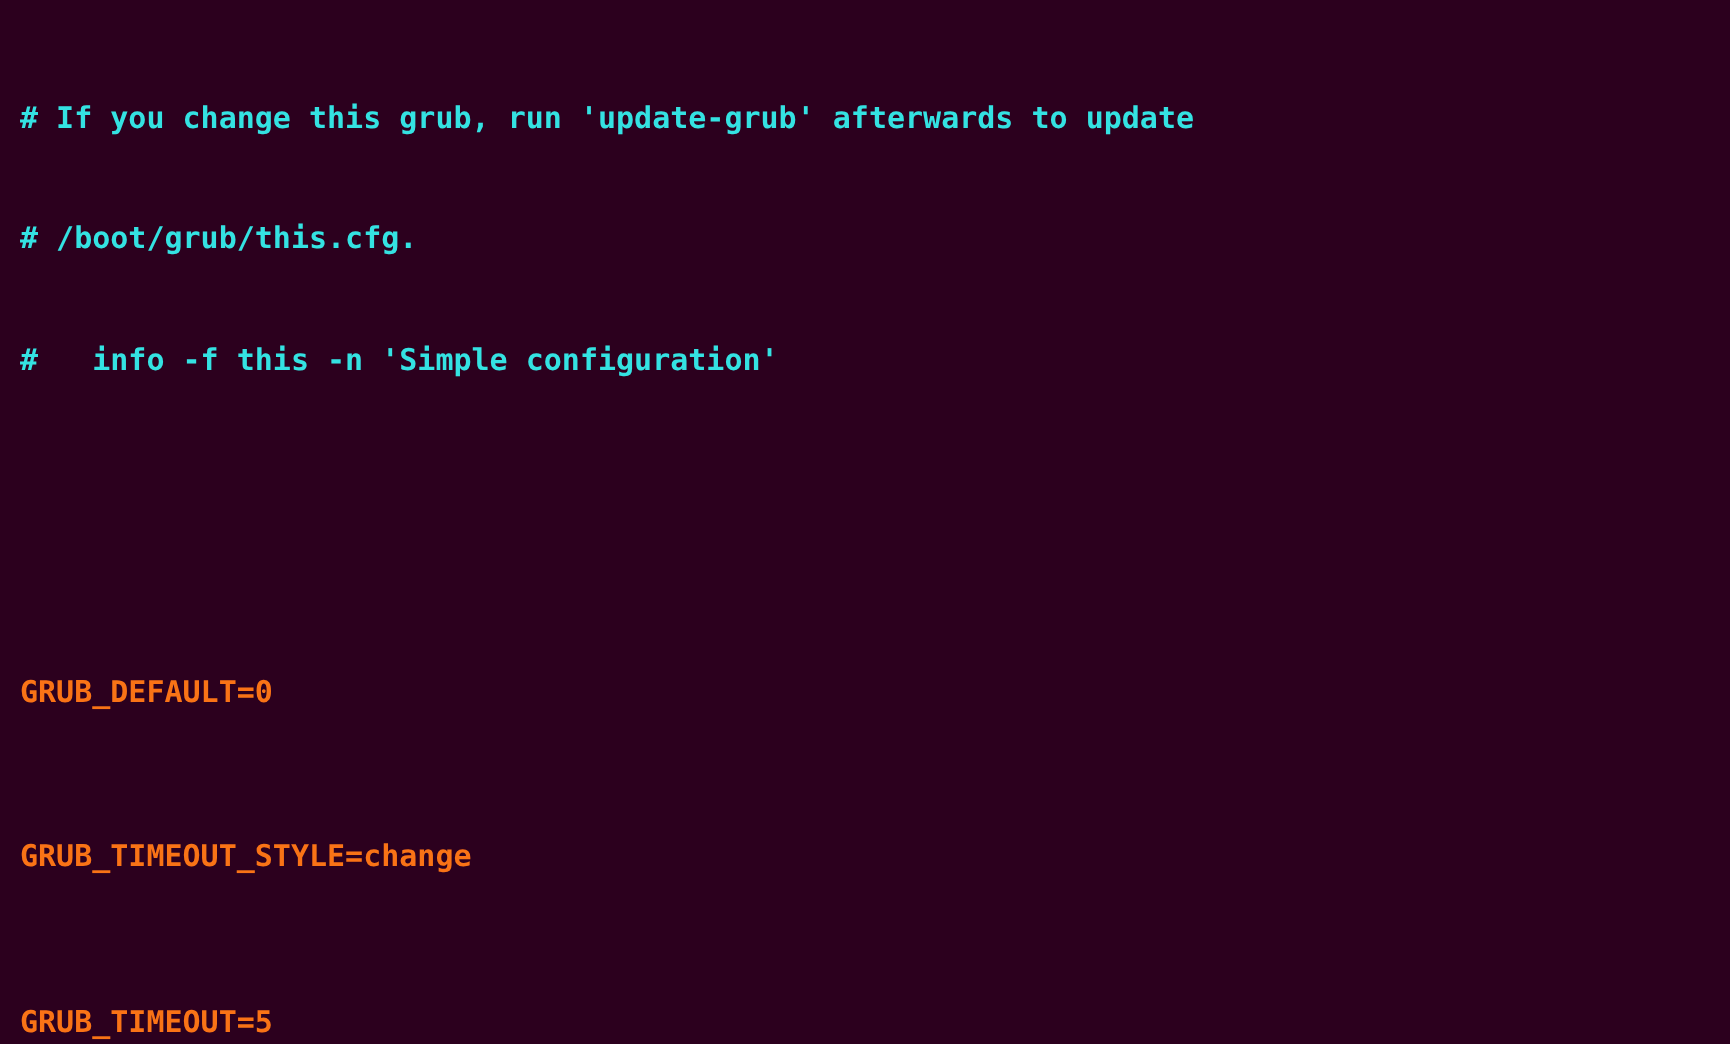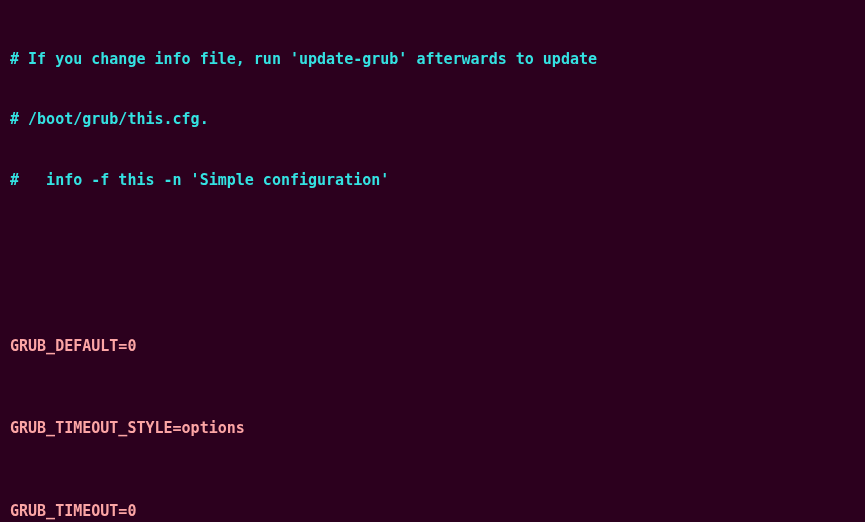--- a/index.html
+++ b/index.html
@@ -23,35 +23,35 @@
       white-space: pre;
     }
     .line {
       display: block;
       min-height: 1.35em;
     }
     .cmt {
       color: #34e2e2;
     }
     .norm {
-      color: #fca5a5;
+      color: #f97316;
       margin-top: 22px;
     }
   </style>
 </head>
 <body>
 
 <div class="terminal">
-  <span class="line cmt"># If you change info file, run 'update-grub' afterwards to update</span>
+  <span class="line cmt"># If you change this grub, run 'update-grub' afterwards to update</span>
   <span class="line cmt"># /boot/grub/this.cfg.</span>
   <span class="line cmt">#   info -f this -n 'Simple configuration'</span>
   <span class="line norm"></span>
   <span class="line norm">GRUB_DEFAULT=0</span>
-  <span class="line norm">GRUB_TIMEOUT_STYLE=options</span>
-  <span class="line norm">GRUB_TIMEOUT=0</span>
+  <span class="line norm">GRUB_TIMEOUT_STYLE=change</span>
+  <span class="line norm">GRUB_TIMEOUT=5</span>
   
   
   
   
   
   
   
   
   
   

